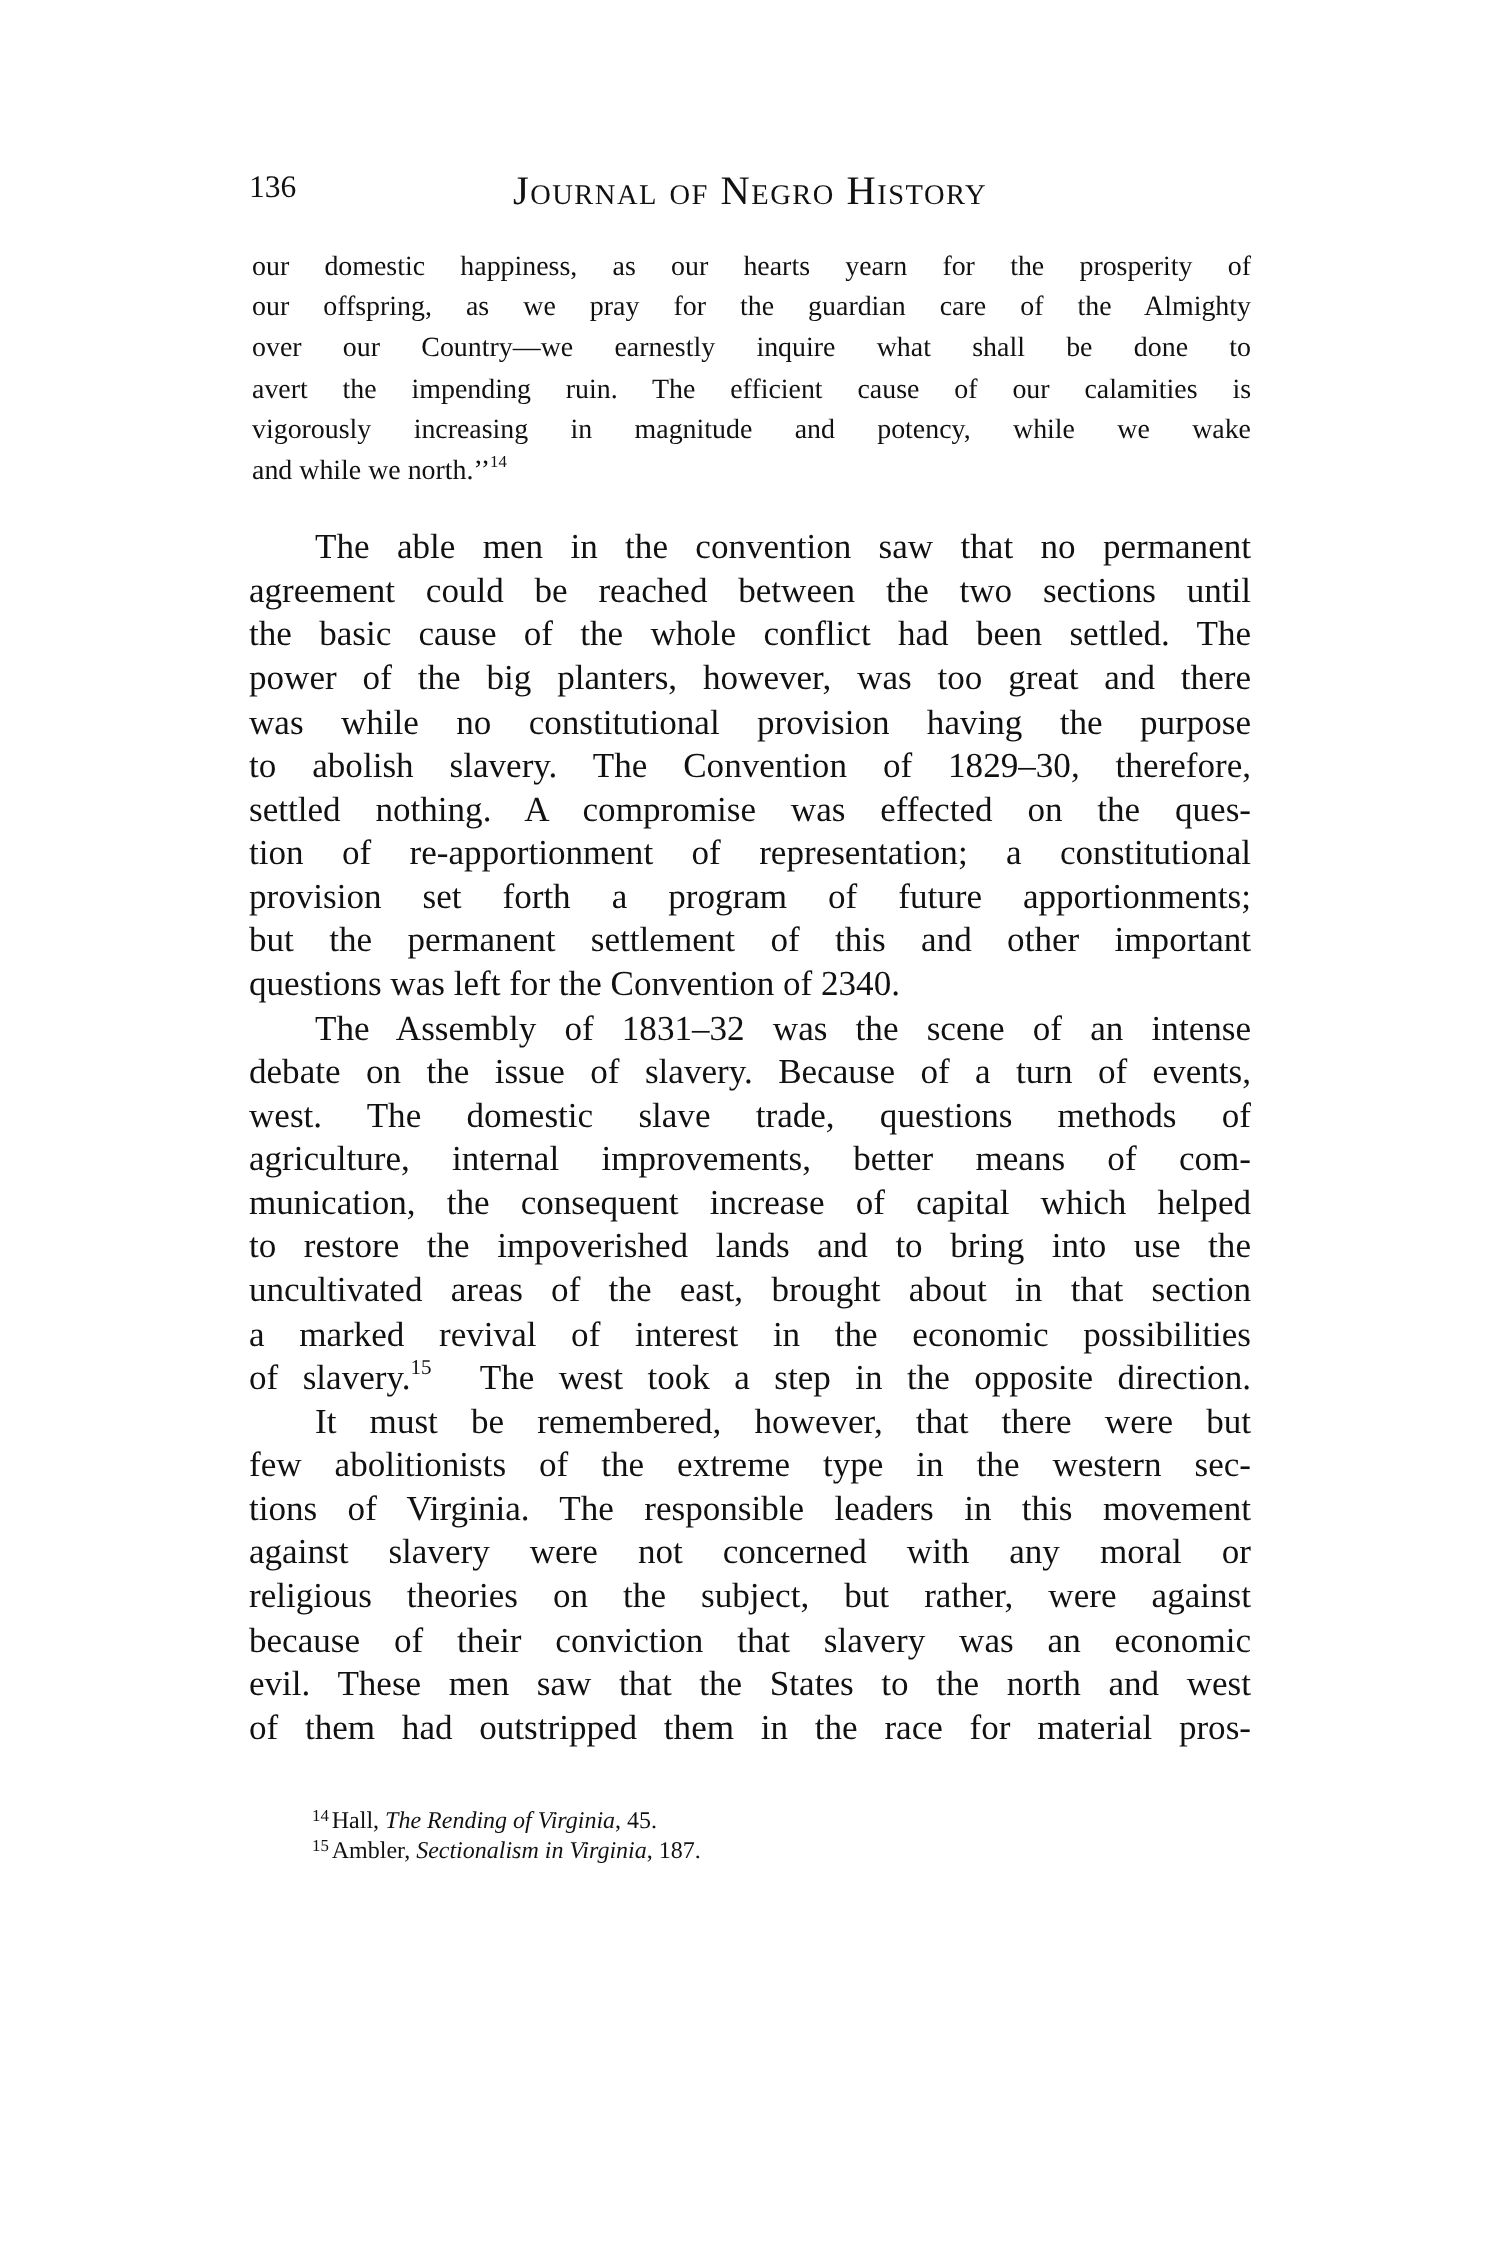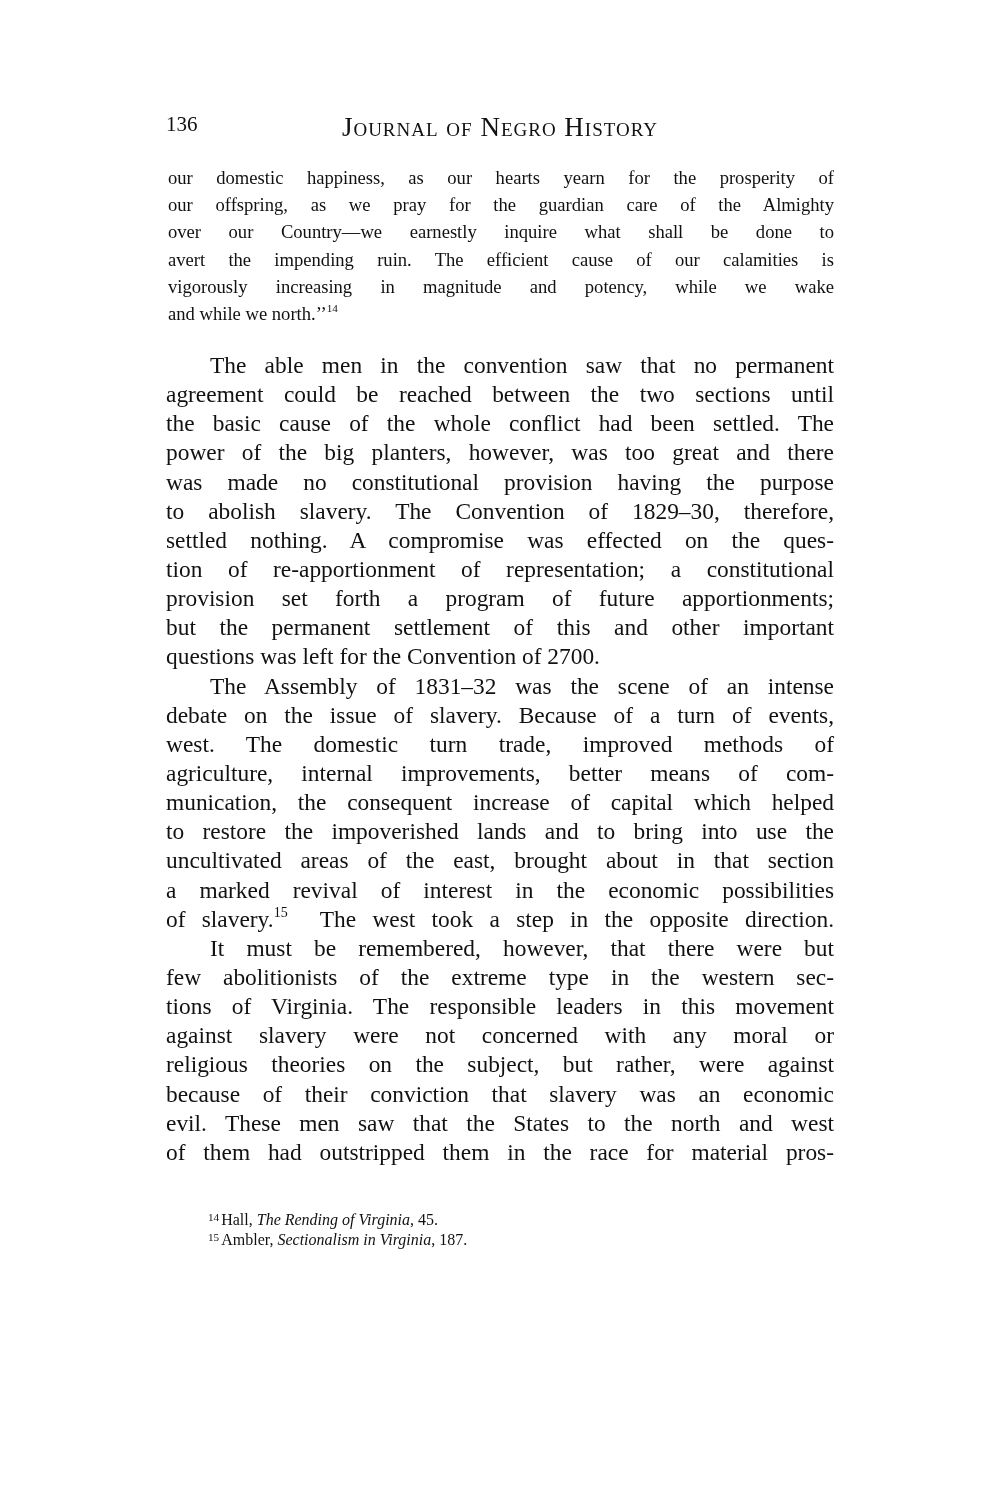--- a/index.html
+++ b/index.html
@@ -10,21 +10,21 @@
   .running-head { position: absolute; left: 0; right: 0; top: 0; text-align: center; font-family: "Liberation Serif", serif; font-size: 27px; font-variant: small-caps; letter-spacing: 1px; }
   .quote { position: absolute; top: 164px; left: 168px; width: 666px; font-family: "Liberation Serif", serif; font-size: 18.6px; }
   .quote .ln { height: 27.2px; line-height: 27.2px; text-align: justify; text-align-last: justify; white-space: nowrap; overflow: visible; }
   .quote .ln.last { text-align-last: left; }
   .body { position: absolute; top: 351px; left: 166px; width: 668px; font-family: "Liberation Serif", serif; font-size: 23.4px; }
   .body .ln { height: 29.15px; line-height: 29.15px; text-align: justify; text-align-last: justify; white-space: nowrap; }
   .body .ln.indent { padding-left: 44px; }
   .body .ln.last { text-align-last: left; }
   sup { font-size: 0.6em; line-height: 0; vertical-align: 0.7em; }
   .footnotes { position: absolute; top: 1203px; left: 208px; width: 560px; font-family: "Liberation Serif", serif; font-size: 16px; }
-  .footnotes .fn { height: 20px; line-height: 28px; white-space: nowrap; }
+  .footnotes .fn { height: 20px; line-height: 17px; white-space: nowrap; }
   .footnotes .fn-num { font-size: 0.7em; vertical-align: 0.4em; margin-right: 2px; }
   .footnotes em { font-style: italic; }
 </style>
 </head>
 <body>
 
 <div class="page">
 
   <div class="header">
     <span class="page-number">136</span>
@@ -39,32 +39,32 @@
     <div class="ln">vigorously increasing in magnitude and potency, while we wake</div>
     <div class="ln last"><span>and while we north.’’</span><sup>14</sup></div>
   </div>
 
   <div class="body">
     <div>
       <div class="ln indent">The able men in the convention saw that no permanent</div>
       <div class="ln">agreement could be reached between the two sections until</div>
       <div class="ln">the basic cause of the whole conflict had been settled.  The</div>
       <div class="ln">power of the big planters, however, was too great and there</div>
-      <div class="ln">was made no constitutional provision having the purpose</div>
+      <div class="ln">was while no constitutional provision having the purpose</div>
       <div class="ln">to abolish slavery.  The Convention of 1829–30, therefore,</div>
       <div class="ln">settled nothing.  A compromise was effected on the ques-</div>
       <div class="ln">tion of re-apportionment of representation; a constitutional</div>
       <div class="ln">provision set forth a program of future apportionments;</div>
       <div class="ln">but the permanent settlement of this and other important</div>
-      <div class="ln last">questions was left for the Convention of 2700.</div>
+      <div class="ln last">questions was left for the Convention of 2340.</div>
     </div>
     <div>
       <div class="ln indent">The Assembly of 1831–32 was the scene of an intense</div>
       <div class="ln">debate on the issue of slavery.  Because of a turn of events,</div>
-      <div class="ln">west.  The domestic turn trade, improved methods of</div>
+      <div class="ln">west.  The domestic slave trade, questions methods of</div>
       <div class="ln">agriculture, internal improvements, better means of com-</div>
       <div class="ln">munication, the consequent increase of capital which helped</div>
       <div class="ln">to restore the impoverished lands and to bring into use the</div>
       <div class="ln">uncultivated areas of the east, brought about in that section</div>
       <div class="ln">a marked revival of interest in the economic possibilities</div>
       <div class="ln"><span>of slavery.</span><sup>15</sup><span style="white-space:pre">  The west took a step in the opposite direction.</span></div>
     </div>
     <div>
       <div class="ln indent">It must be remembered, however, that there were but</div>
       <div class="ln">few abolitionists of the extreme type in the western sec-</div>

